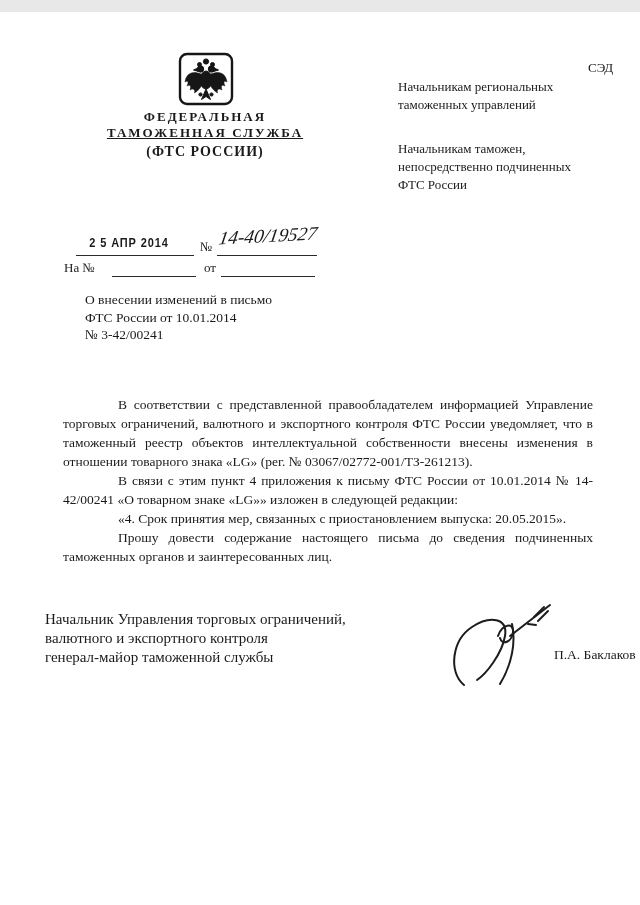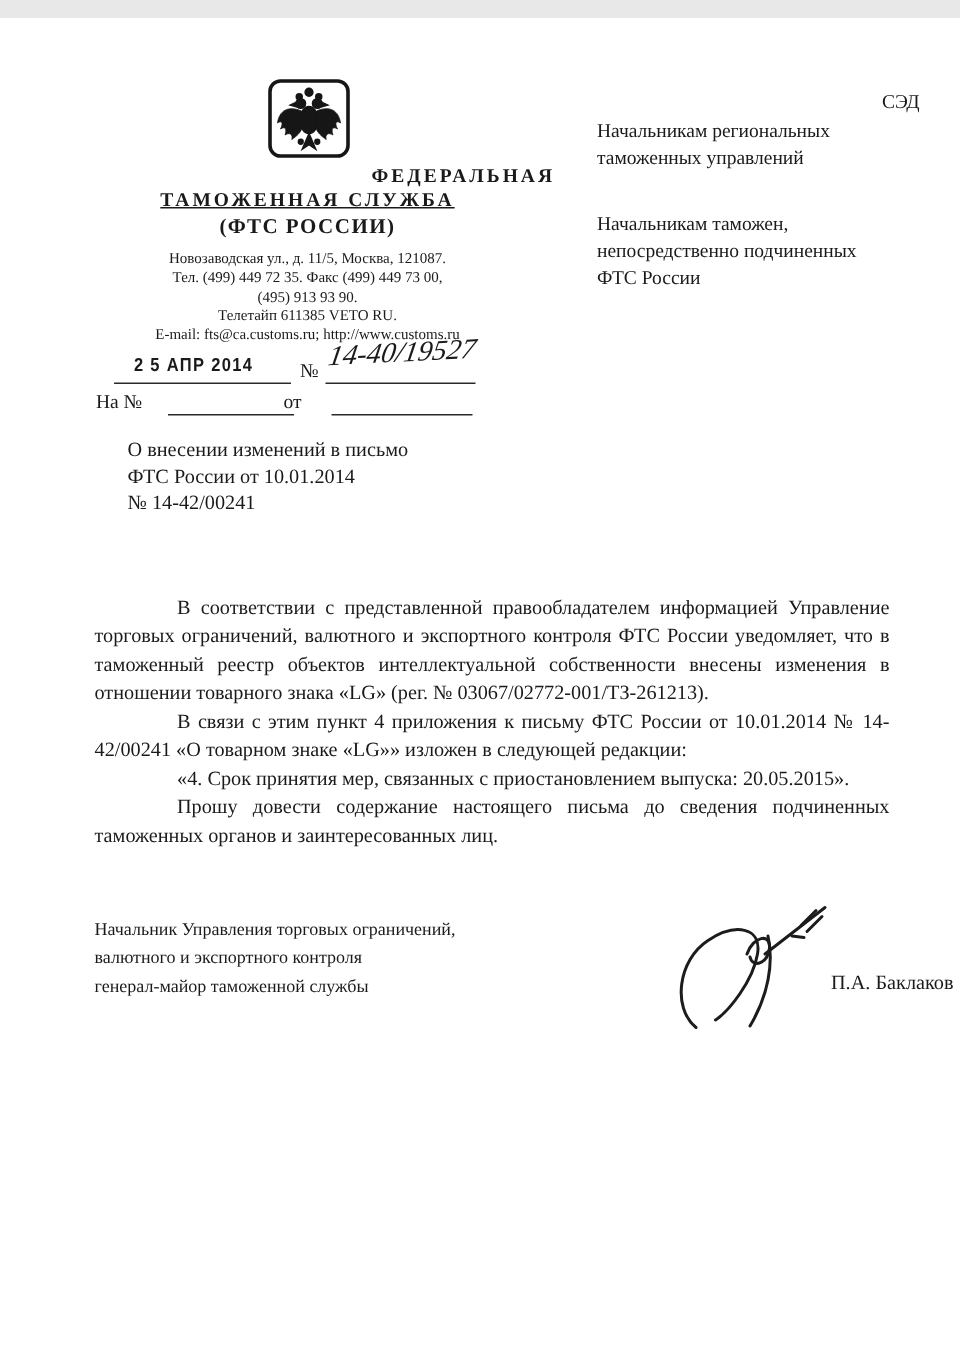--- a/index.html
+++ b/index.html
@@ -5,50 +5,50 @@
   html,body{margin:0;padding:0;background:#e8e8e8;}
   .page{
     position:relative;width:640px;height:905px;background:#ffffff;
     font-family:"Liberation Serif", serif;color:#1a1a1a;overflow:hidden;
     margin:12px auto;
   }
   .abs{position:absolute;}
   
   .emblem{left:178px;top:40px;width:56px;height:58px;}
   .org{left:40px;width:330px;text-align:center;font-weight:bold;}
-  .org1{top:97px;font-size:13px;letter-spacing:2px;text-align:right;}
+  .org1{top:97px;font-size:13px;letter-spacing:2px;}
   .org2{top:113px;font-size:13px;letter-spacing:2px;text-decoration:underline;}
   .org3{top:132px;font-size:14px;letter-spacing:1px;}
   .addr{left:40px;top:155px;width:330px;text-align:center;font-size:10px;line-height:12.8px;}
   
   .stamp-date{left:78px;top:224px;width:116px;text-align:center;
     font-family:"Liberation Sans", sans-serif;font-weight:bold;font-size:12.5px;
     letter-spacing:1px;transform:scaleX(.88);transform-origin:left;white-space:nowrap;}
   .uline{border-bottom:1.6px solid #2a2a2a;height:0;}
   .u1{left:76px;top:243px;width:118px;}
   .u2{left:217px;top:243px;width:100px;}
   .u3{left:112px;top:264px;width:84px;}
   .u4{left:221px;top:264px;width:94px;}
   .no-sign{left:200px;top:227px;font-size:13px;}
   .hand-number{left:218px;top:213px;width:100px;text-align:center;
     font-style:italic;font-size:19px;transform:skewX(-12deg) rotate(-3deg);white-space:nowrap;}
   .na-no{left:64px;top:248px;font-size:13px;font-family:Liberation Serif, serif;}
-  .ot{left:189px;top:248px;font-size:13px;}
+  .ot{left:204px;top:248px;font-size:13px;}
   
   .subject{left:85px;top:279px;width:270px;font-size:13.5px;line-height:17.5px;}
   
   .sed{left:588px;top:48px;font-size:13px;}
   .recips{left:398px;width:220px;font-size:13px;line-height:18px;}
   .recip1{top:66px;}
   .recip2{top:128px;}
   
   .body{left:63px;top:383px;width:530px;font-size:13.5px;line-height:19px;text-align:justify;}
   .body p{margin:0;text-indent:55px;}
   
-  .sig-title{left:63px;top:598px;width:330px;font-size:12px;line-height:19px;}
+  .sig-title{left:45px;top:598px;width:330px;font-size:15px;line-height:19px;}
   .sig-name{left:510px;top:635px;font-size:13.5px;white-space:nowrap;padding-left:44px;}
   .sig-stroke{left:450px;top:580px;width:140px;height:100px;}
   svg{display:block;}
 </style>
 </head>
 <body>
 
 <div class="page">
 
   <div class="abs sed">СЭД</div>
@@ -71,42 +71,35 @@
         <circle cx="22.5" cy="42.5" r="1.6"></circle>
         <circle cx="33.5" cy="42.5" r="1.6"></circle>
       </g>
     </svg>
   </div>
 
   <div class="abs org org1">ФЕДЕРАЛЬНАЯ</div>
   <div class="abs org org2">ТАМОЖЕННАЯ СЛУЖБА</div>
   <div class="abs org org3">(ФТС РОССИИ)</div>
 
-  <div class="abs addr">
-    <div>Новозаводская ул., д. 11/5, Москва, 121087.</div>
-    <div>Тел. (499) 449 72 35. Факс (499) 449 73 00,</div>
-    <div>(495) 913 93 90.</div>
-    <div>Телетайп 611385 VETO RU.</div>
-    <div>E-mail: fts@ca.customs.ru; http://www.customs.ru</div>
-  </div>
 
   <div class="abs stamp-date">2 5 АПР 2014</div>
   <div class="abs uline u1"></div>
   <div class="abs no-sign">№</div>
   <div class="abs hand-number">14-40/19527</div>
   <div class="abs uline u2"></div>
   <div class="abs na-no">На №</div>
   <div class="abs uline u3"></div>
   <div class="abs ot">от</div>
   <div class="abs uline u4"></div>
 
   <div class="abs subject">
     <div>О внесении изменений в письмо</div>
     <div>ФТС России от 10.01.2014</div>
-    <div>№ 14-42/00241</div>
+    <div>№ 3-42/00241</div>
   </div>
 
   <div class="abs recips recip1">
     <div>Начальникам региональных</div>
     <div>таможенных управлений</div>
   </div>
   <div class="abs recips recip2">
     <div>Начальникам таможен,</div>
     <div>непосредственно подчиненных</div>
     <div>ФТС России</div>

